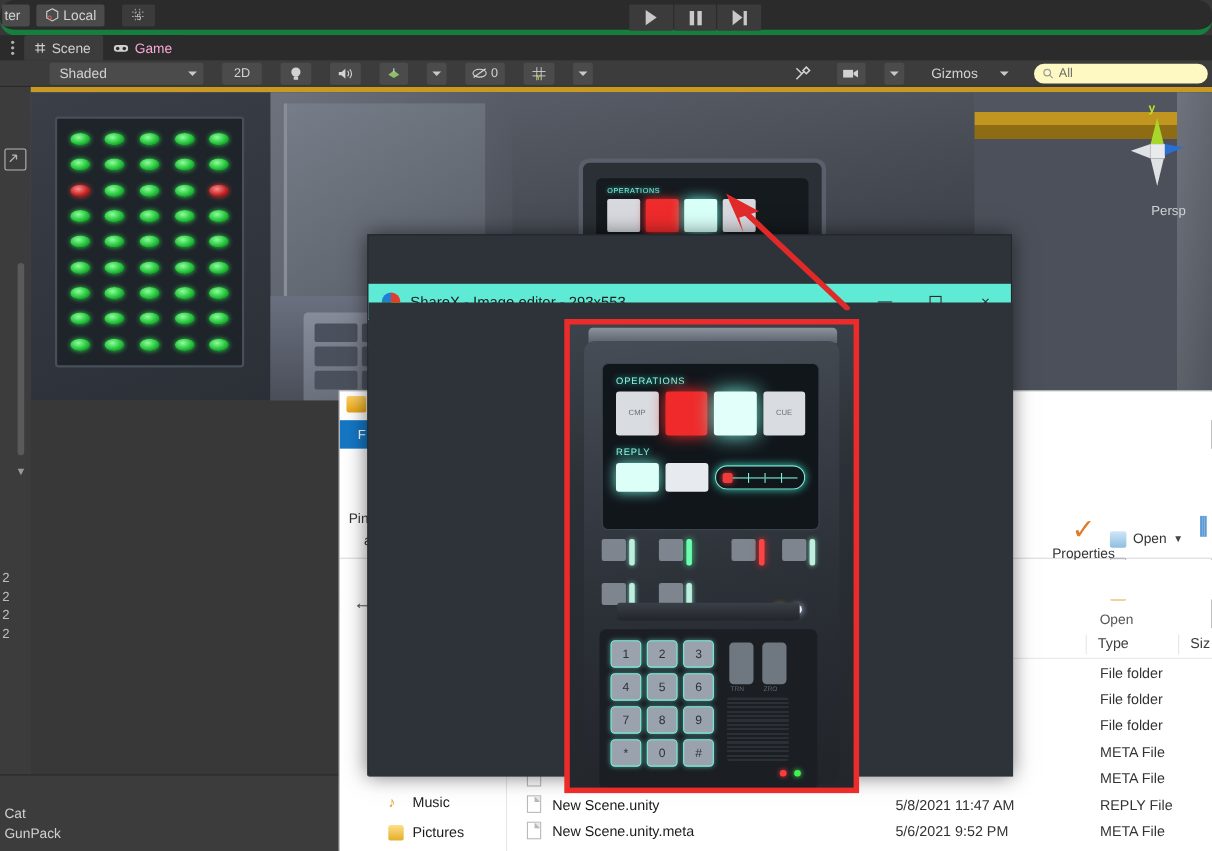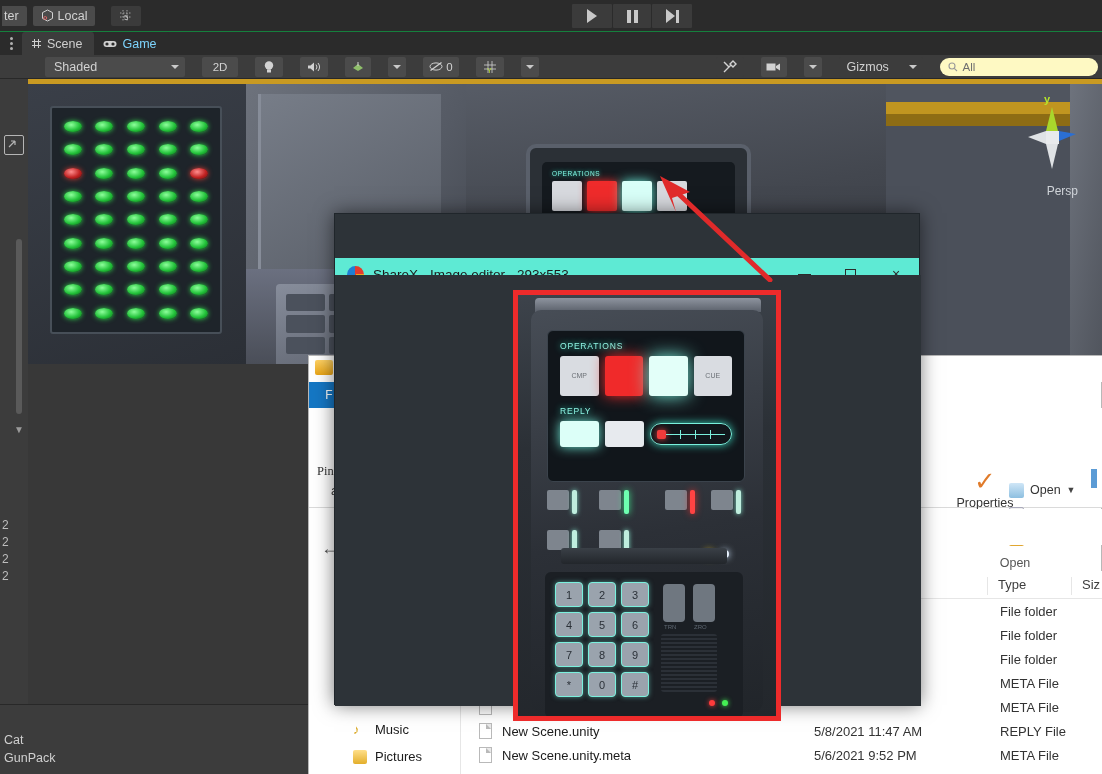--- a/index.html
+++ b/index.html
@@ -9,22 +9,22 @@
     font-family: "Liberation Sans", sans-serif;
     background: #1f1f1f;
   }
   #root { position: relative; width: 1102px; height: 774px; }
 
   
   .unity-root { position:absolute; inset:0; background:#383838; }
 
   .unity-topbar {
     position:absolute; left:0; top:0; width:1102px; height:32px;
-    background:#2b2b2b; border-bottom:1px solid #15803d;
-    display:flex; align-items:center;
+    background:#2b2b2b; border-bottom:5px solid #15803d;
+    display:flex; align-items:center;border-radius:14px;
   }
   .u-chip {
     display:flex; align-items:center; gap:4px;
     height:20px; padding:0 8px; margin-left:2px;
     background:#4b4b4b; border-radius:2px;
     color:#d2d2d2; font-size:12.5px; white-space:nowrap;
   }
   .u-chip.flat { background:#3b3b3b; }
   .u-chip-partial { background:#4b4b4b; border-radius:0 2px 2px 0; padding-left:2px;}
   .cube-ico { width:13px; height:13px; position:relative; }
@@ -49,21 +49,21 @@
     position:absolute; left:0; top:32px; width:1102px; height:23px;
     background:#2b2b2b; display:flex; align-items:flex-end;
   }
   .kebab { width:22px; height:23px; display:flex; align-items:center; justify-content:center; }
   .kebab i { display:block; width:3px;height:3px;background:#b0b0b0;border-radius:50%; margin:1px 0;}
   .kebab span{display:flex;flex-direction:column;align-items:center;}
   .u-tab {
     height:23px; padding:0 12px 0 9px; display:flex; align-items:center; gap:5px;
     font-size:12.5px; color:#cfcfcf; background:#3c3c3c; border-radius:3px 3px 0 0;
   }
-  .u-tab.inactive { background:#2b2b2b; color:#7dd3fc; }
+  .u-tab.inactive { background:#2b2b2b; color:#f9a8d4; }
 
   .unity-toolbar2 {
     position:absolute; left:0; top:55px; width:1102px; height:24px;
     background:#3c3c3c; display:flex; align-items:center; gap:17px;
     border-bottom:1px solid #282828;
   }
   .tb2 {
     height:20px; background:#4b4b4b; border-radius:2px;
     display:flex; align-items:center; justify-content:center;
     color:#d2d2d2; font-size:11.5px; padding:0 5px;
@@ -183,21 +183,21 @@
   }
   .exp-ribbon-tab{
     position:absolute; left:0; top:26px; width:40px; height:26px;
     background:#1577c4; color:#fff; font-size:12px;
     display:flex; align-items:center; justify-content:center;
   }
   .exp-ribbon{
     position:absolute; left:0; top:52px; width:794px; height:100px; background:#fff;
     border-bottom:1px solid #dadada;
   }
-  .pin-text{ position:absolute; left:8px; top:56px; color:#333; font-size:12.5px;font-family:Liberation Serif, serif;}
+  .pin-text{ position:absolute; left:8px; top:56px; color:#333; font-size:12.5px;}
   .pin-text2{ position:absolute; left:22px; top:76px; color:#333; font-size:12.5px;}
   .back-arrow{ position:absolute; left:12px; top:182px; color:#555; font-size:18px;}
 
   .ribbon-group{ position:absolute; top:62px; }
   .rb-props{ left:636px; width:80px; text-align:center; }
   .rb-props .chk{ color:#e07b2a; font-size:26px; line-height:22px;}
   .rb-props .lbl{ color:#333; font-size:12.5px; margin-top:4px;}
   .rb-props .dd{ color:#555; font-size:9px; }
   .rb-cmds{ left:700px; top:70px; }
   .rb-cmd{ display:flex; align-items:center; gap:6px; height:24px; color:#333; font-size:12.5px;}

